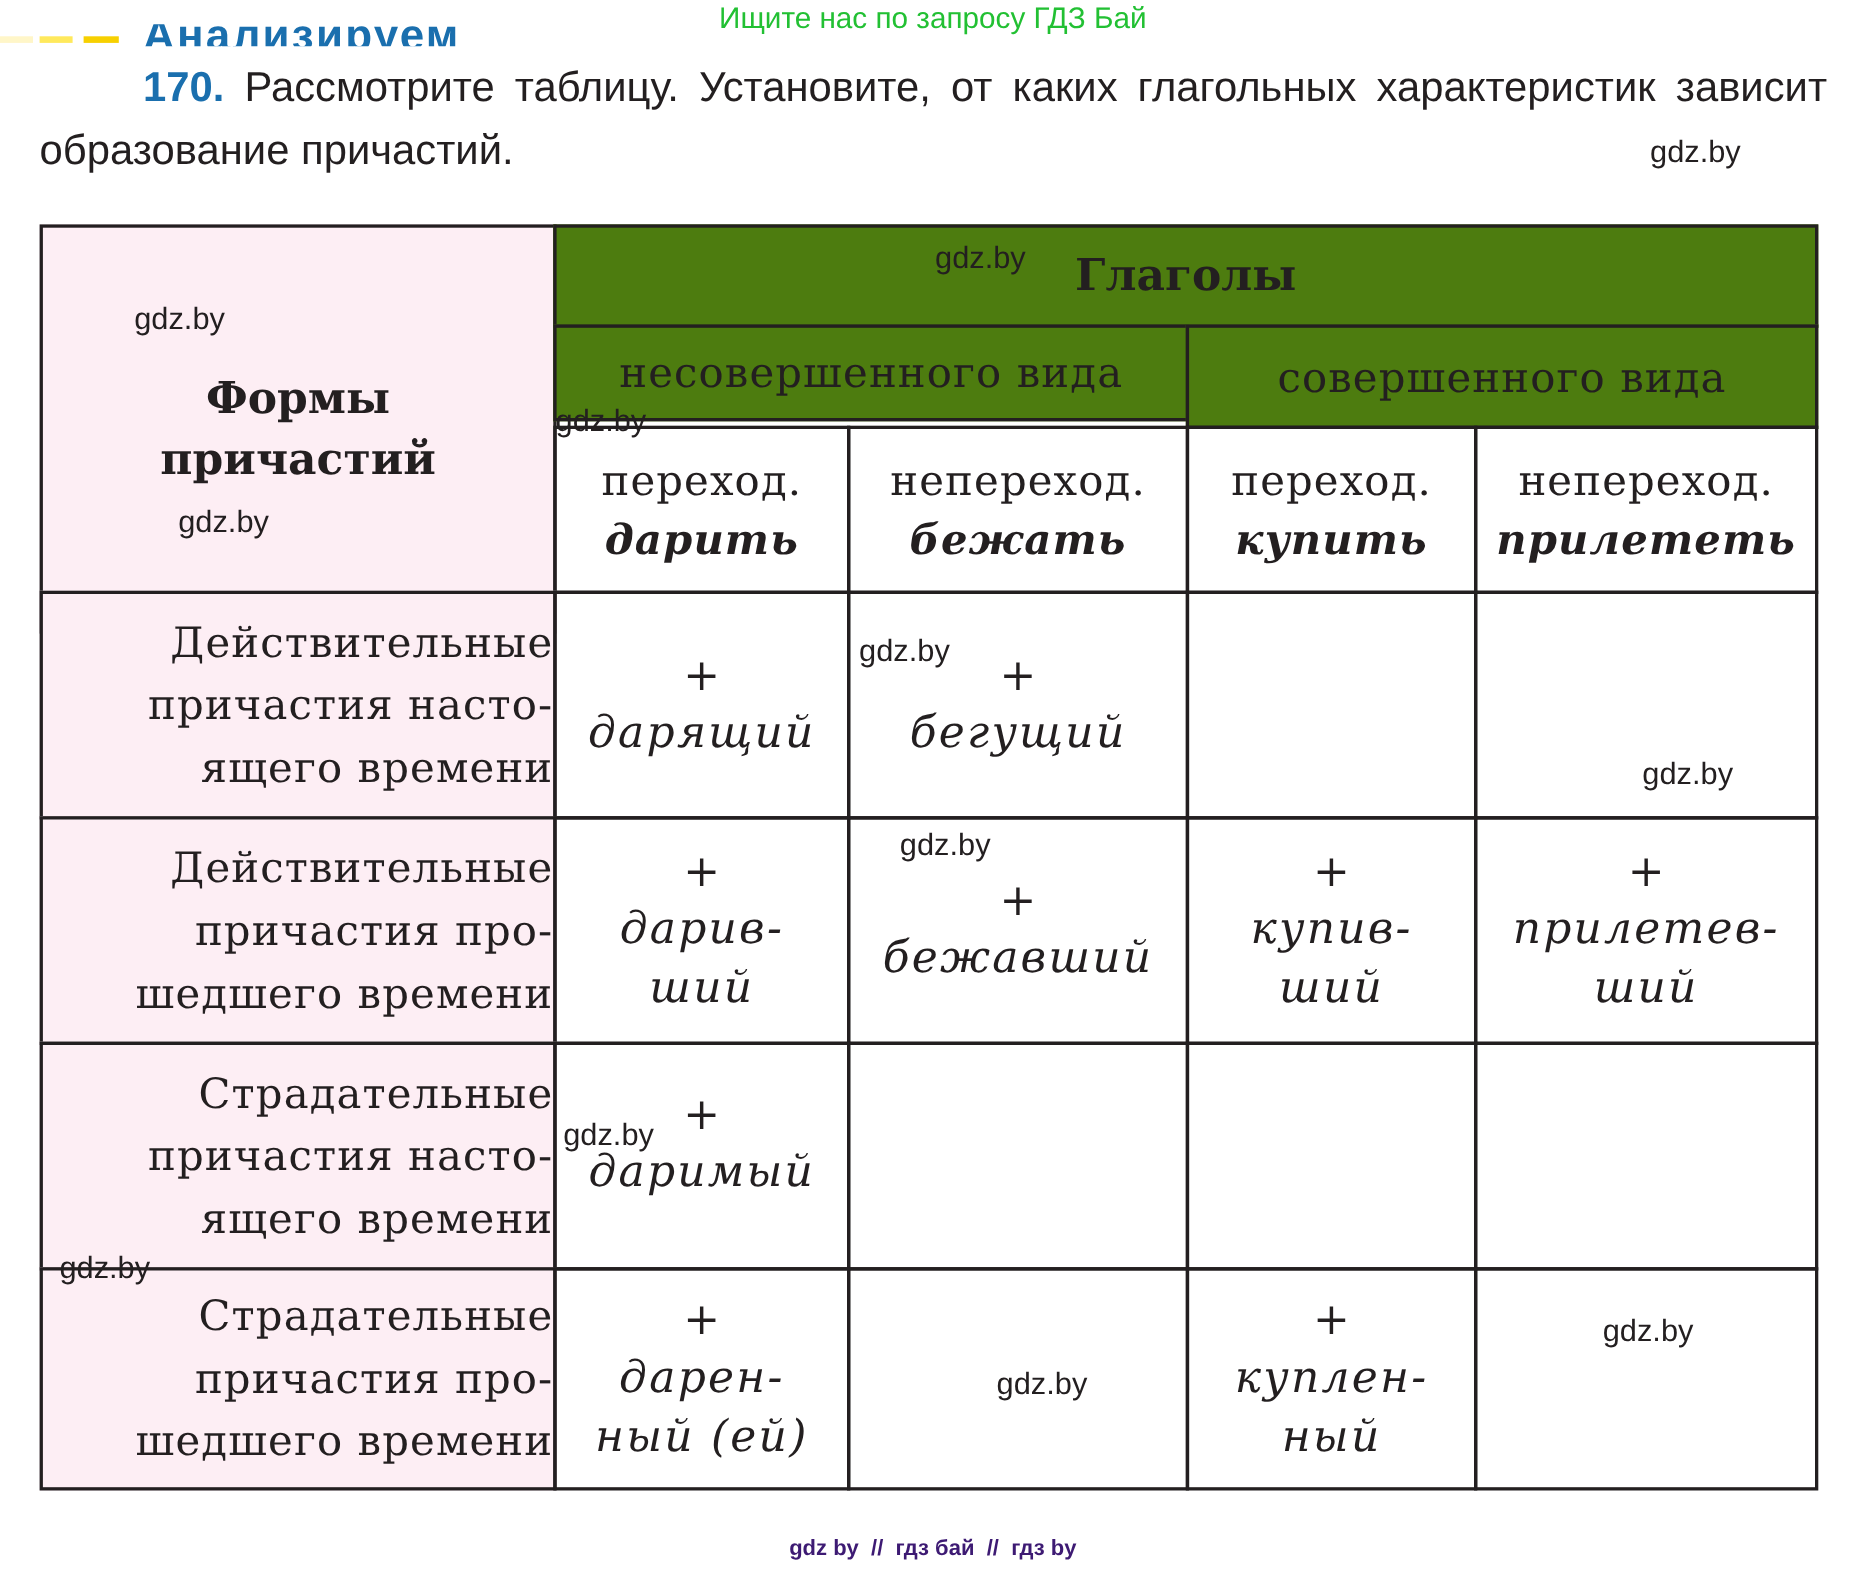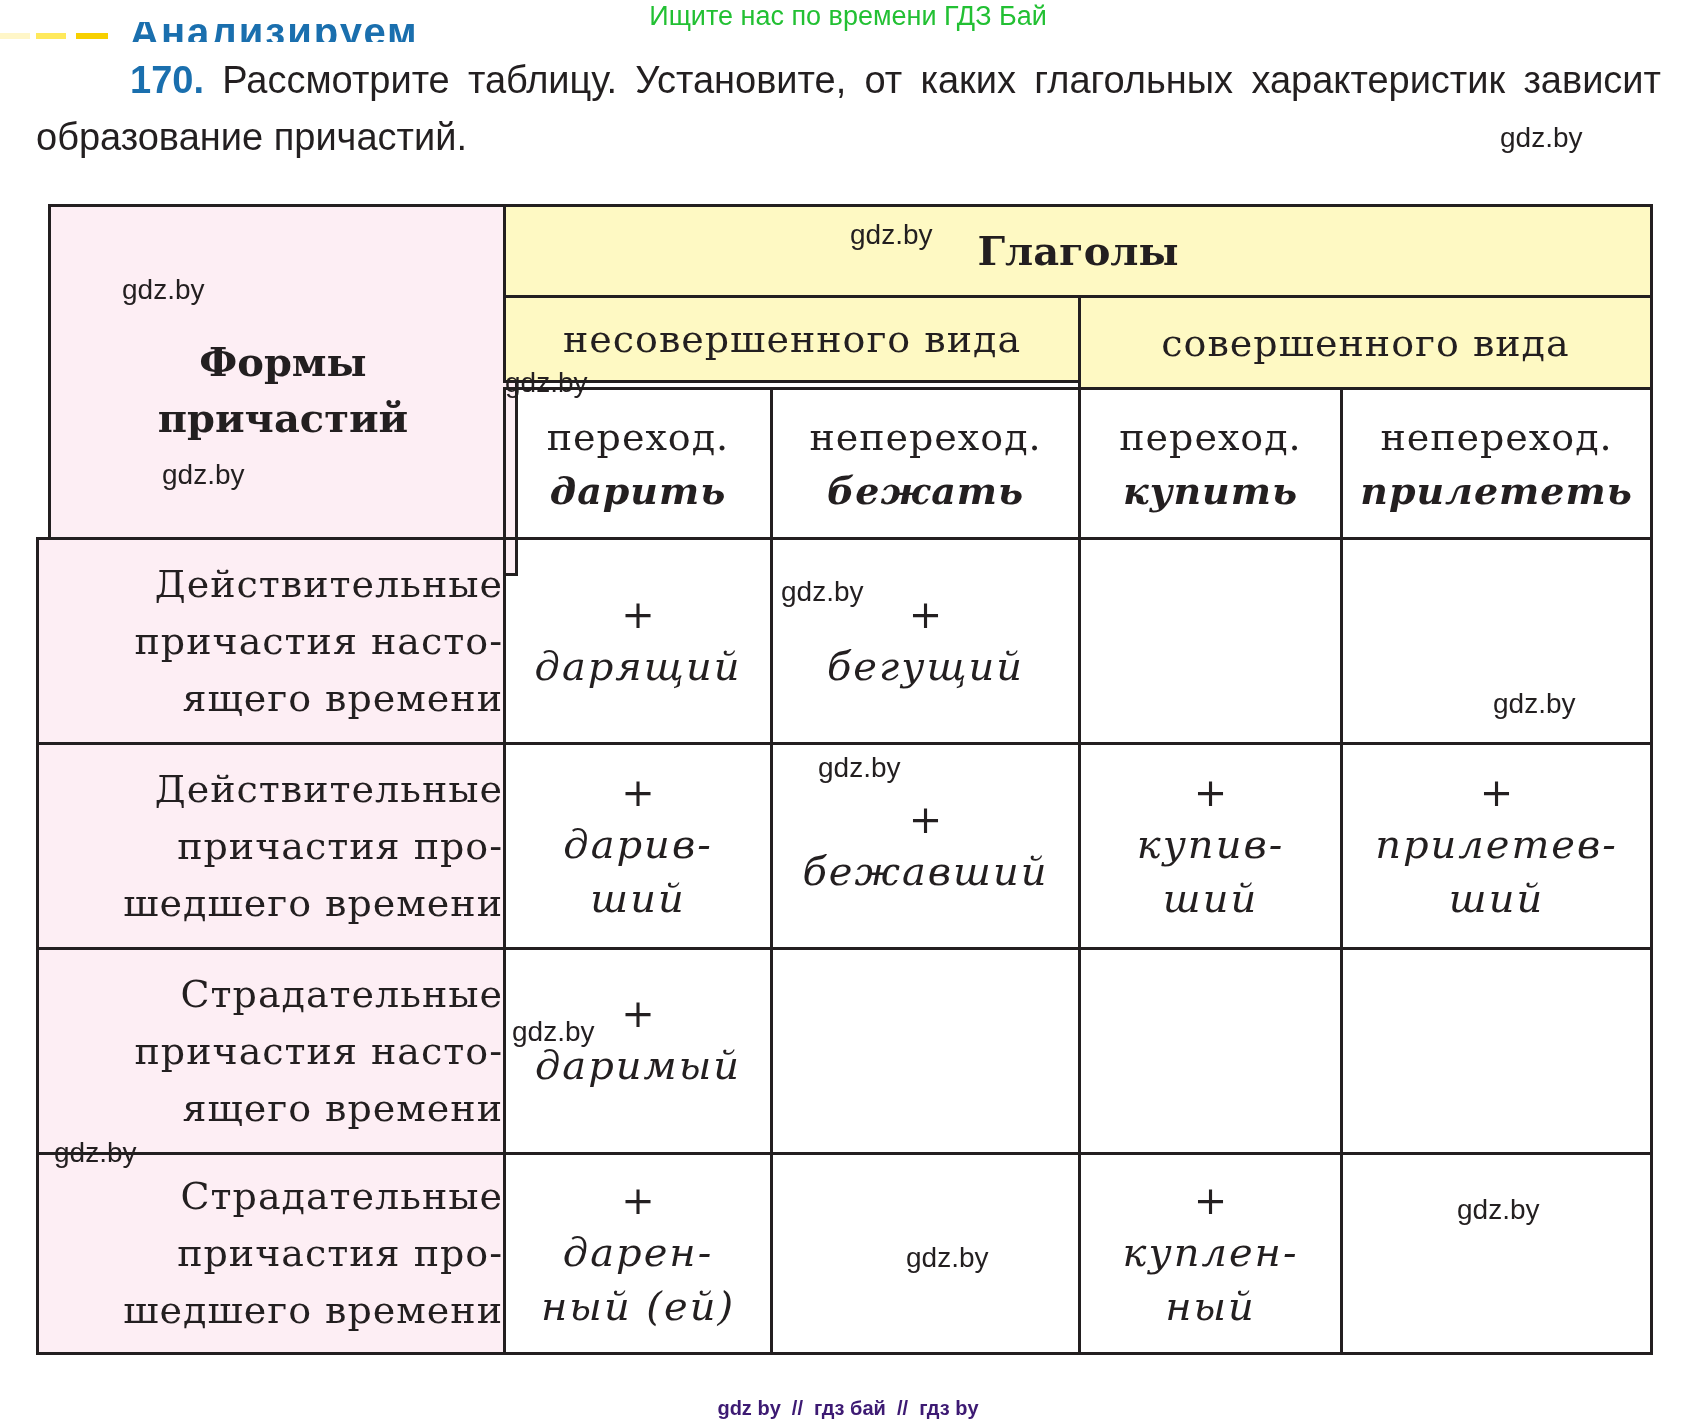--- a/index.html
+++ b/index.html
@@ -37,55 +37,55 @@
   }
   .cell {
     position: absolute; box-sizing: border-box;
     border: 3px solid #231f20;
     display: flex; flex-direction: column; align-items: center; justify-content: center;
     text-align: center;
     font-family: "DejaVu Serif", "Liberation Serif", serif;
     color: #231f20;
   }
   .pink { background: #fdeef4; }
-  .blue { background: #fef9c3; }
+  .blue { background: #4d7c0f; }
   .hdr-bold { font-weight: bold; font-size: 40px; line-height: 56px; }
   .hdr { font-size: 38px; line-height: 54px; letter-spacing: 1px; }
   .it { font-style: italic; font-size: 40px; line-height: 54px; letter-spacing: 2px; }
   .it-bold { font-style: italic; font-weight: bold; font-size: 38px; line-height: 54px; }
   .plus { font-size: 40px; line-height: 50px; font-weight: normal; }
   .rowlabel {
     align-items: flex-end; justify-content: center;
     padding-left: 34px; text-align: left;
     font-size: 38px; line-height: 57px; letter-spacing: 1px;
   }
   .footer {
     left: 0; right: 0; top: 1391px; text-align: center;
     color: #3d1a73; font-size: 20px; line-height: 34px; font-weight: bold;
   }
 </style>
 </head>
 <body>
 
-<div class="abs top-banner">Ищите нас по времени ГДЗ Бай</div>
+<div class="abs top-banner">Ищите нас по запросу ГДЗ Бай</div>
 
 <div class="abs deco-bars">
   <span style="left:0;width:30px;background:#fff6c8;"></span>
   <span style="left:36px;width:30px;background:#ffe95c;"></span>
   <span style="left:76px;width:32px;background:#f7d000;"></span>
 </div>
 <div class="abs section-heading-cut">Анализируем</div>
 
 <div class="abs task"><span class="indent"></span><span class="num">170.</span> <span>Рассмотрите таблицу. Установите, от каких глагольных характеристик зависит образование причастий.</span></div>
 
 <div class="abs wm" style="left:1500px;top:123px;">gdz.by</div>
 
 <div class="abs table">
 
-  <div class="cell pink hdr-bold" style="left:12px;top:0;width:470px;height:372px;">
+  <div class="cell pink hdr-bold" style="left:0;top:0;width:470px;height:372px;">
     <div>Формы</div>
     <div>причастий</div>
   </div>
 
   <div class="cell blue hdr-bold" style="left:467px;top:0;width:1150px;height:94px;">Глаголы</div>
 
   <div class="cell blue hdr" style="left:467px;top:91px;width:578px;height:88px;">несовершенного вида</div>
   <div class="cell blue hdr" style="left:1042px;top:91px;width:575px;height:95px;">совершенного вида</div>
 
   <div class="cell hdr" style="left:467px;top:183px;width:270px;height:153px;">

